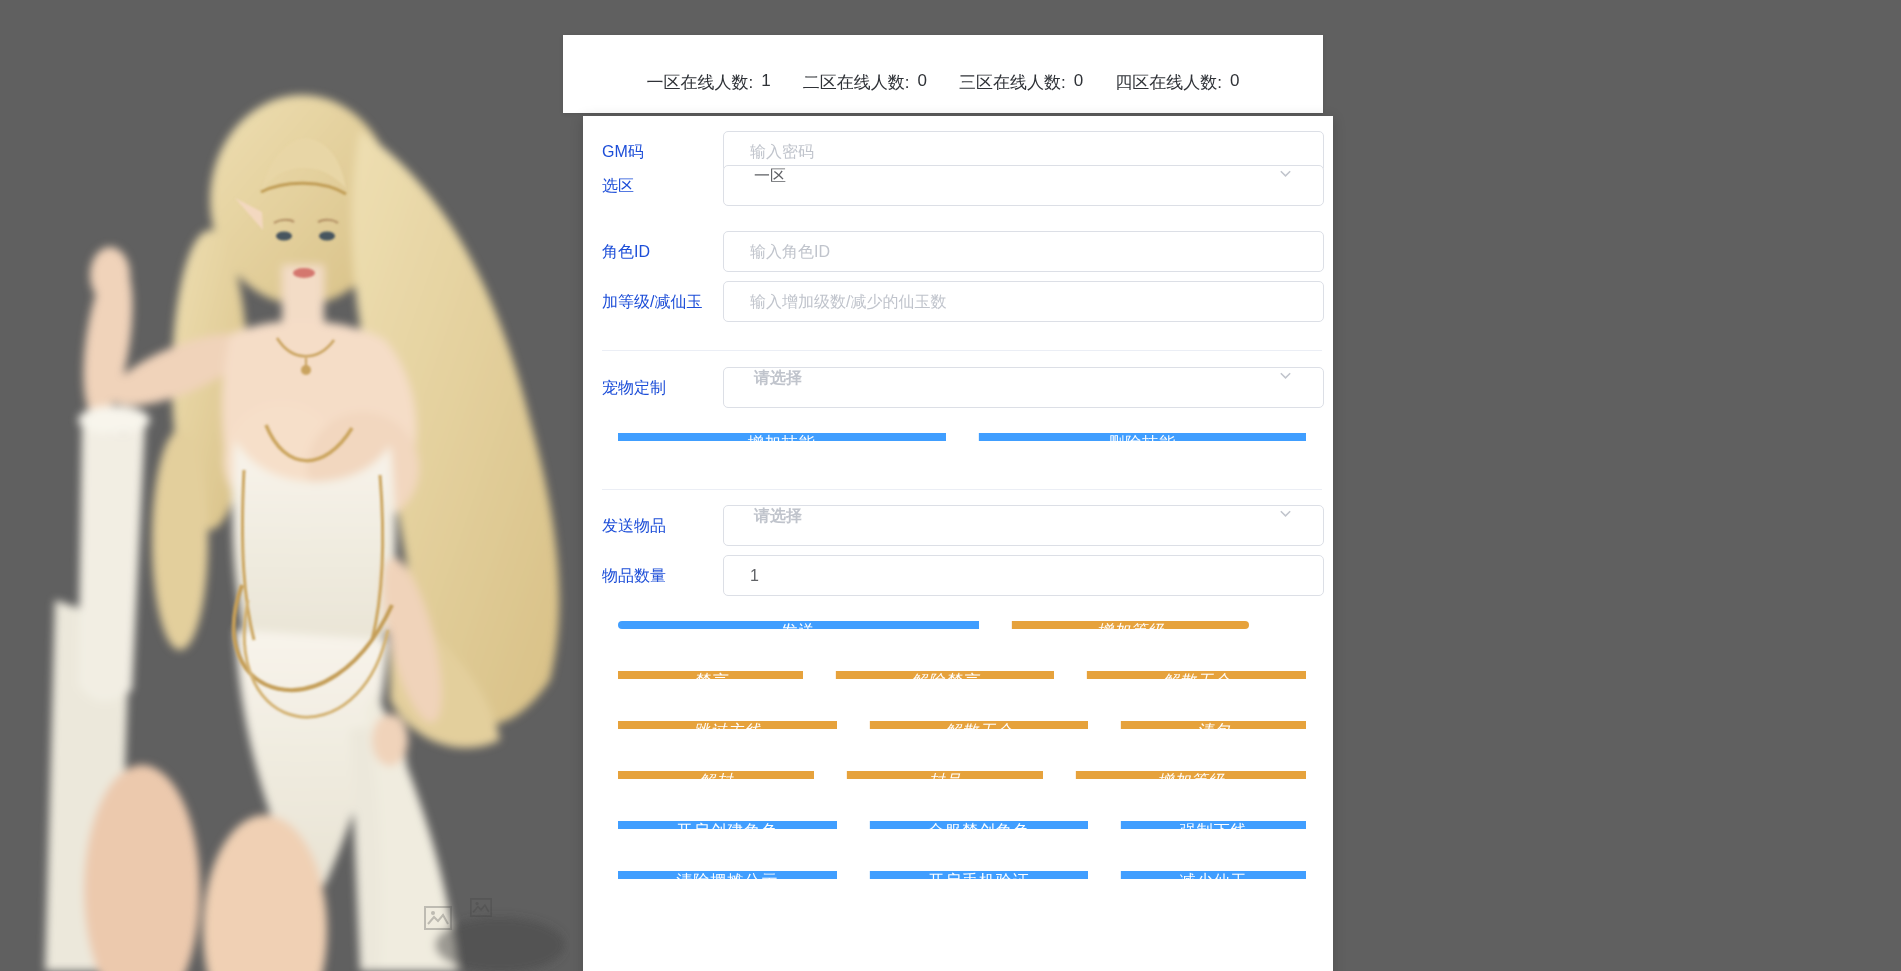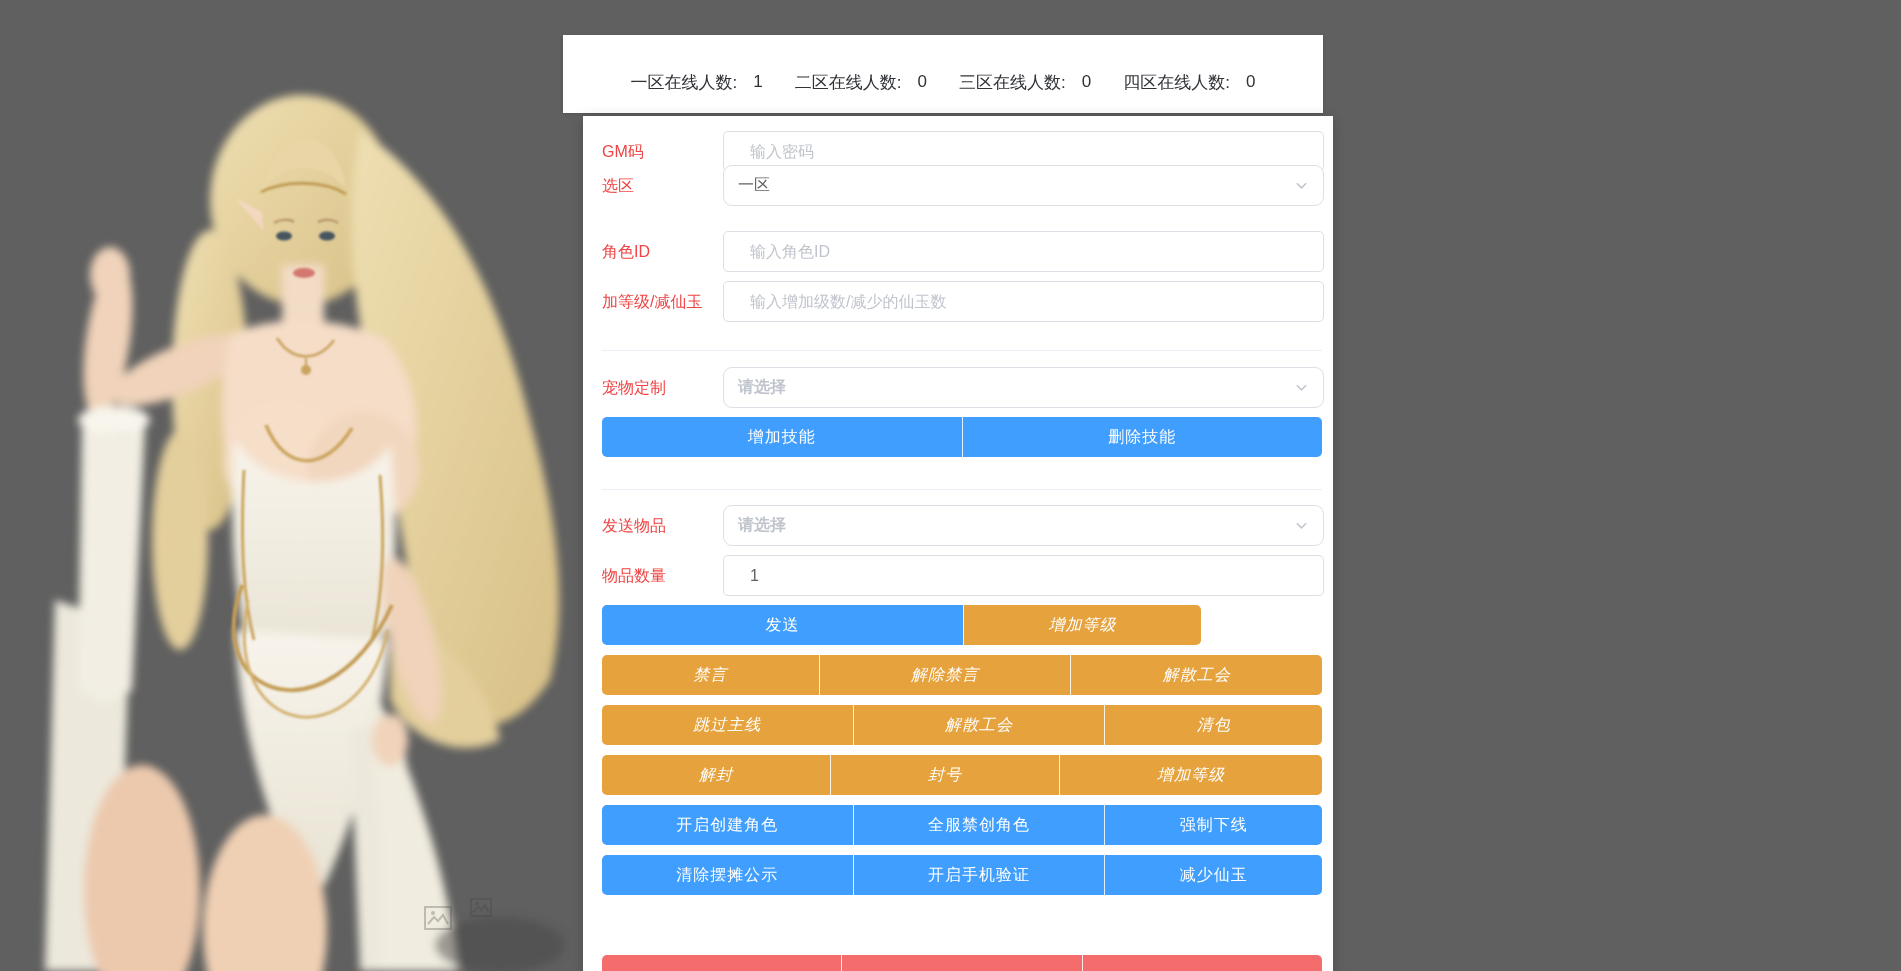--- a/index.html
+++ b/index.html
@@ -11,43 +11,43 @@
 
   
   .broken-img{position:absolute;opacity:.28;}
   .broken-img.one{left:424px;top:906px;}
   .broken-img.two{left:470px;top:898px;}
 
   
   .stats-bar{position:absolute;left:563px;top:35px;width:760px;height:78px;background:#ffffff;
     display:flex;align-items:center;justify-content:center;gap:32px;
     font-size:17px;color:#2f3237;box-shadow:0 1px 4px rgba(0,0,0,.12);}
-  .stat{display:flex;align-items:center;gap:16px;white-space:nowrap;margin-top:16px;}
+  .stat{display:flex;gap:8px;white-space:nowrap;margin-top:16px;}
 
   
   .panel{position:absolute;left:583px;top:116px;width:750px;height:880px;background:#ffffff;
     box-shadow:0 2px 12px rgba(0,0,0,.18);}
   .form-row{position:absolute;left:0;width:100%;height:41px;}
   .form-row .lbl{position:absolute;left:19px;top:0;width:118px;line-height:41px;
-    font-size:16px;color:#ef4444;}
+    font-size:16px;color:#1d4ed8;}
   .el-input,.el-select{position:absolute;left:140px;top:0;width:601px;height:41px;
     border:1px solid #dcdfe6;border-radius:5px;box-sizing:border-box;background:#fff;}
   .el-input{padding:0 26px;font-size:16px;color:#606266;font-family:inherit;outline:none;}
   .el-input::placeholder{color:#c0c4cc;}
-  .el-select{display:flex;align-items:center;justify-content:space-between;
-    padding:0 14px;cursor:pointer;border-radius:9px;}
+  .el-select{display:flex;align-items:flex-start;justify-content:space-between;
+    padding:0 30px;cursor:pointer;}
   .sel-text{font-size:16px;color:#606266;}
   .sel-text.placeholder{color:#c0c4cc;font-weight:bold;}
   .chevron{flex:0 0 auto;}
 
   .divider{position:absolute;left:19px;width:720px;height:1px;background:#ebeef5;}
 
   .btn-row{position:absolute;left:19px;width:720px;height:40px;display:flex;
     border-radius:5px;overflow:hidden;}
-  .btn{border:none;margin:0;padding:0;color:#ffffff;font-size:16px;font-family:inherit;
+  .btn{border:none;margin:16px;padding:0;color:#ffffff;font-size:16px;font-family:inherit;
     cursor:pointer;letter-spacing:1px;}
   .btn-row .btn{flex:1 1 auto;}
   .btn-row .btn + .btn{border-left:1px solid rgba(255,255,255,.85);}
   .btn.primary{background:#409EFF;}
   .btn.warning{background:#E6A23C;font-style:italic;}
   .btn.danger{background:#F56C6C;}
 
   .send-row{position:absolute;left:19px;width:720px;height:40px;display:flex;}
   .send-row .send{width:361px;border-radius:5px 0 0 5px;}
   .send-row .addlevel{width:238px;border-radius:0 5px 5px 0;border-left:1px solid rgba(255,255,255,.85);}

